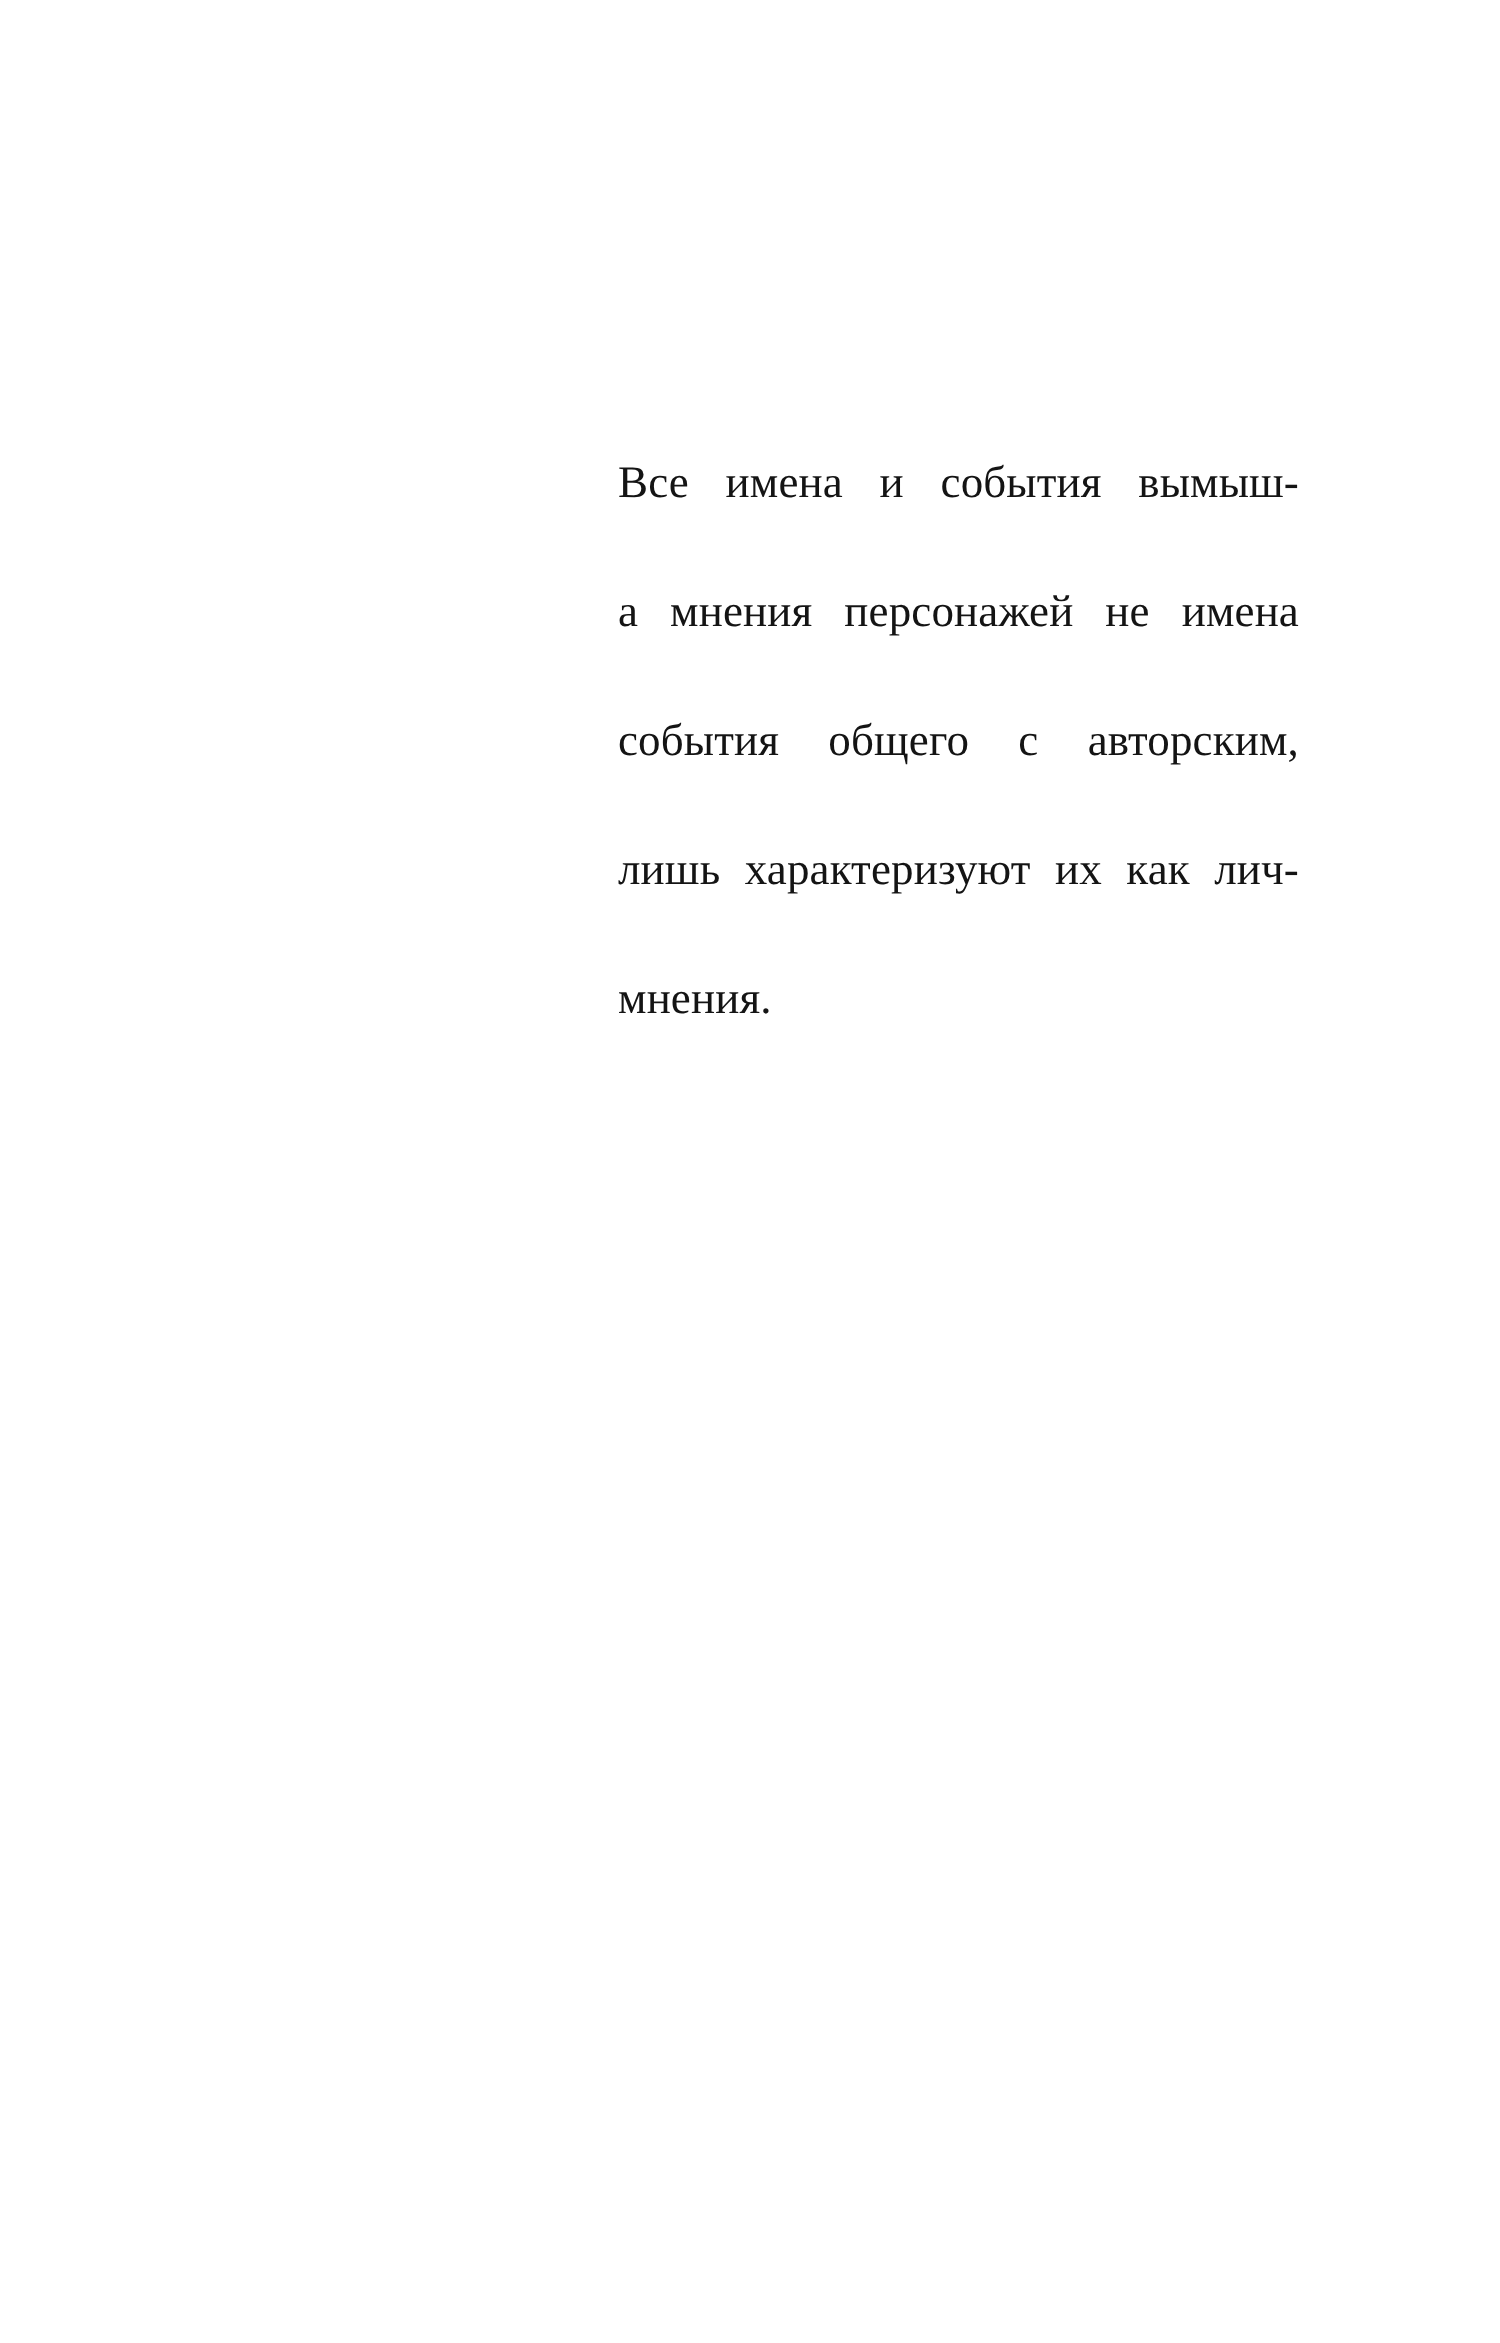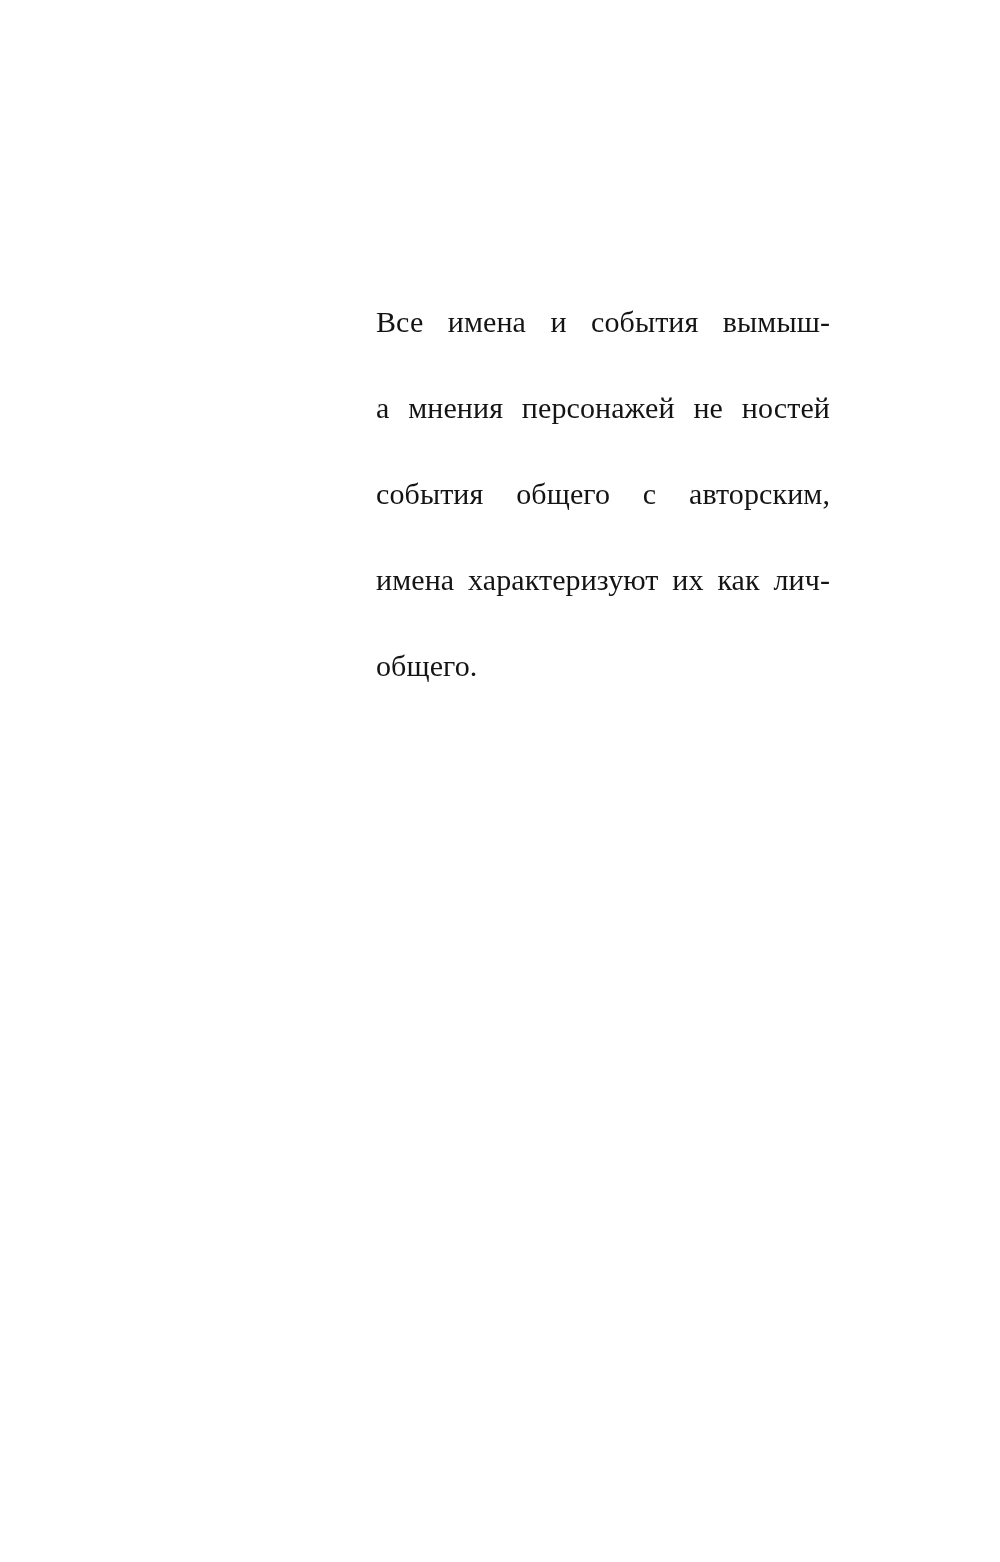--- a/index.html
+++ b/index.html
@@ -18,21 +18,21 @@
 
   .page {
     width: 1000px;
     height: 1562px;
     position: relative;
     background: #ffffff;
   }
 
   .disclaimer-block {
     position: absolute;
-    left: 332px;
+    left: 368px;
     top: 300px;
     width: 498px;
   }
 
   .disclaimer-text {
     margin: 0;
     font-size: 30px;
     line-height: 43px;
     text-align: justify;
     text-justify: inter-word;
@@ -60,19 +60,19 @@
     text-indent: 44px;
   }
 </style>
 </head>
 <body>
 
 <div class="page">
   <div class="disclaimer-block">
     <p class="disclaimer-text">
       <span class="line first">Все имена и события вымыш-</span>
-      <span class="line">а мнения персонажей не ностей</span>
+      <span class="line">а мнения персонажей не имена</span>
       <span class="line">события  общего  с авторским,</span>
-      <span class="line">имена характеризуют их как лич-</span>
-      <span class="line last">общего.</span>
+      <span class="line">лишь характеризуют их как лич-</span>
+      <span class="line last">мнения.</span>
     </p>
   </div>
 </div>
 
 </body></html>

